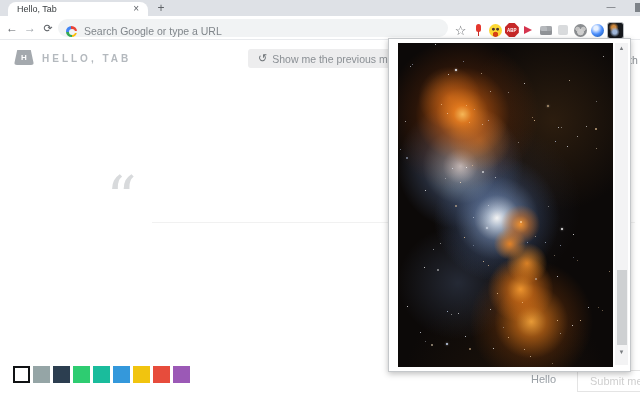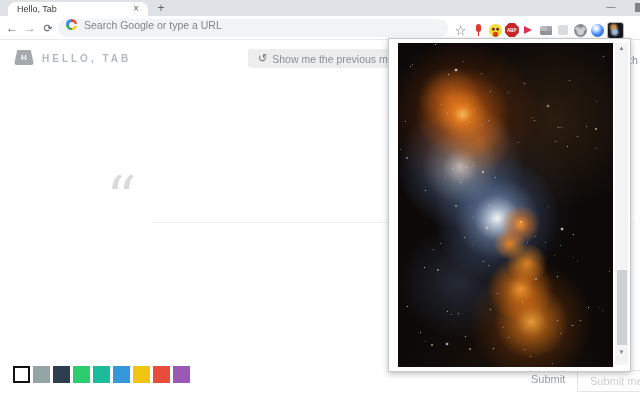--- a/index.html
+++ b/index.html
@@ -18,21 +18,21 @@
        align-items:center;justify-content:center;font-size:9px;color:#5f6368}
   .win-partial{position:absolute;left:635px;top:3px;width:5px;height:9px;background:#7d8288}
 
   
   .toolbar{position:absolute;left:0;top:16px;width:640px;height:24px;background:#fff;
        border-bottom:1px solid #e8eaed;box-sizing:border-box}
   .nav-ic{position:absolute;top:20px;width:16px;height:16px;display:flex;align-items:center;
        justify-content:center;font-size:12px;color:#5f6368}
   .nav-back{left:4px}.nav-fwd{left:22px;color:#9aa0a6}.nav-reload{left:40px;font-size:11px}
   .omnibox{position:absolute;left:58px;top:19px;width:390px;height:18px;background:#f1f3f4;
-       border-radius:9px;display:flex;align-items:flex-start;padding:0 8px;box-sizing:border-box}
+       border-radius:9px;display:flex;align-items:flex-end;padding:0 8px;box-sizing:border-box}
   .g-icon{width:11px;height:11px;border-radius:50%;flex:0 0 auto;position:relative;
        background:conic-gradient(from -90deg,#4285f4 0 25%,#ea4335 25% 50%,#fbbc05 50% 75%,#34a853 75% 100%)}
   .g-icon::after{content:"";position:absolute;left:2.5px;top:2.5px;width:6px;height:6px;border-radius:50%;background:#f1f3f4}
   .g-icon::before{content:"";position:absolute;left:6px;top:4.5px;width:5px;height:2px;background:#f1f3f4;z-index:1}
   .omni-text{font-size:10.5px;color:#80868b;margin-left:7px;white-space:nowrap}
 
   
   .ext-area{position:absolute;left:452px;top:21px;height:18px;display:flex;align-items:center}
   .ext-icon{width:16px;height:16px;margin:0 0.7px;display:inline-flex;align-items:center;
        justify-content:center;position:relative;flex:0 0 auto}
@@ -160,21 +160,21 @@
       <div class="swatch selected" style="background: rgb(255, 255, 255);"></div>
       <div class="swatch" style="background: rgb(149, 165, 166);"></div>
       <div class="swatch" style="background: rgb(44, 62, 80);"></div>
       <div class="swatch" style="background: rgb(46, 204, 113);"></div>
       <div class="swatch" style="background: rgb(26, 188, 156);"></div>
       <div class="swatch" style="background: rgb(52, 152, 219);"></div>
       <div class="swatch" style="background: rgb(241, 196, 15);"></div>
       <div class="swatch" style="background: rgb(231, 76, 60);"></div>
       <div class="swatch" style="background: rgb(155, 89, 182);"></div>
     </div>
-  <div class="cancel-btn">Submit</div>
+  <div class="cancel-btn">Hello</div>
   <div class="submit-btn">Submit mess</div>
 </div>
 
 <div class="popup">
   <div class="nebula" id="nebula">
       <div class="star" style="width: 1px; height: 1px; left: 110.202px; top: 293.696px; background: rgb(255, 217, 168); opacity: 0.86;"></div>
       <div class="star" style="width: 1px; height: 1px; left: 110.477px; top: 48.7353px; background: rgb(255, 255, 255); opacity: 0.57;"></div>
       <div class="star" style="width: 1px; height: 1px; left: 211.371px; top: 228.039px; background: rgb(255, 217, 168); opacity: 0.65;"></div>
       <div class="star" style="width: 1px; height: 1px; left: 22.1693px; top: 288.726px; background: rgb(232, 238, 248); opacity: 0.91;"></div>
       <div class="star" style="width: 1px; height: 1px; left: 59.61px; top: 270.147px; background: rgb(255, 255, 255); opacity: 0.87;"></div>

